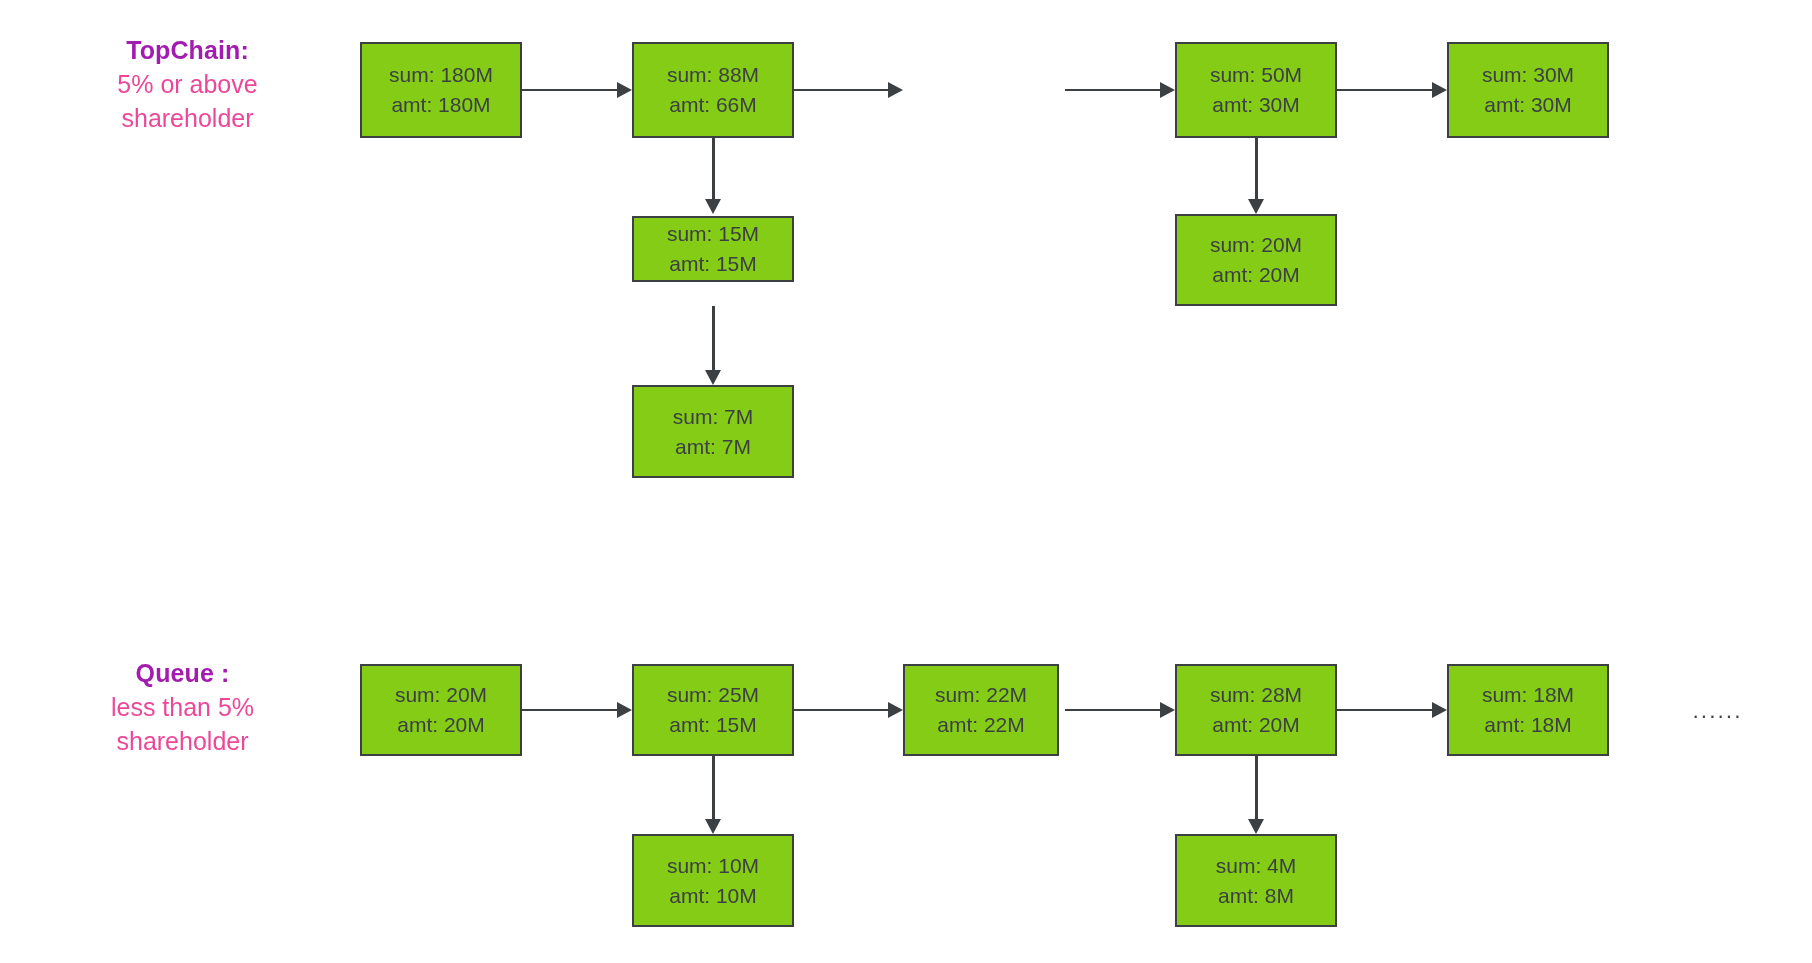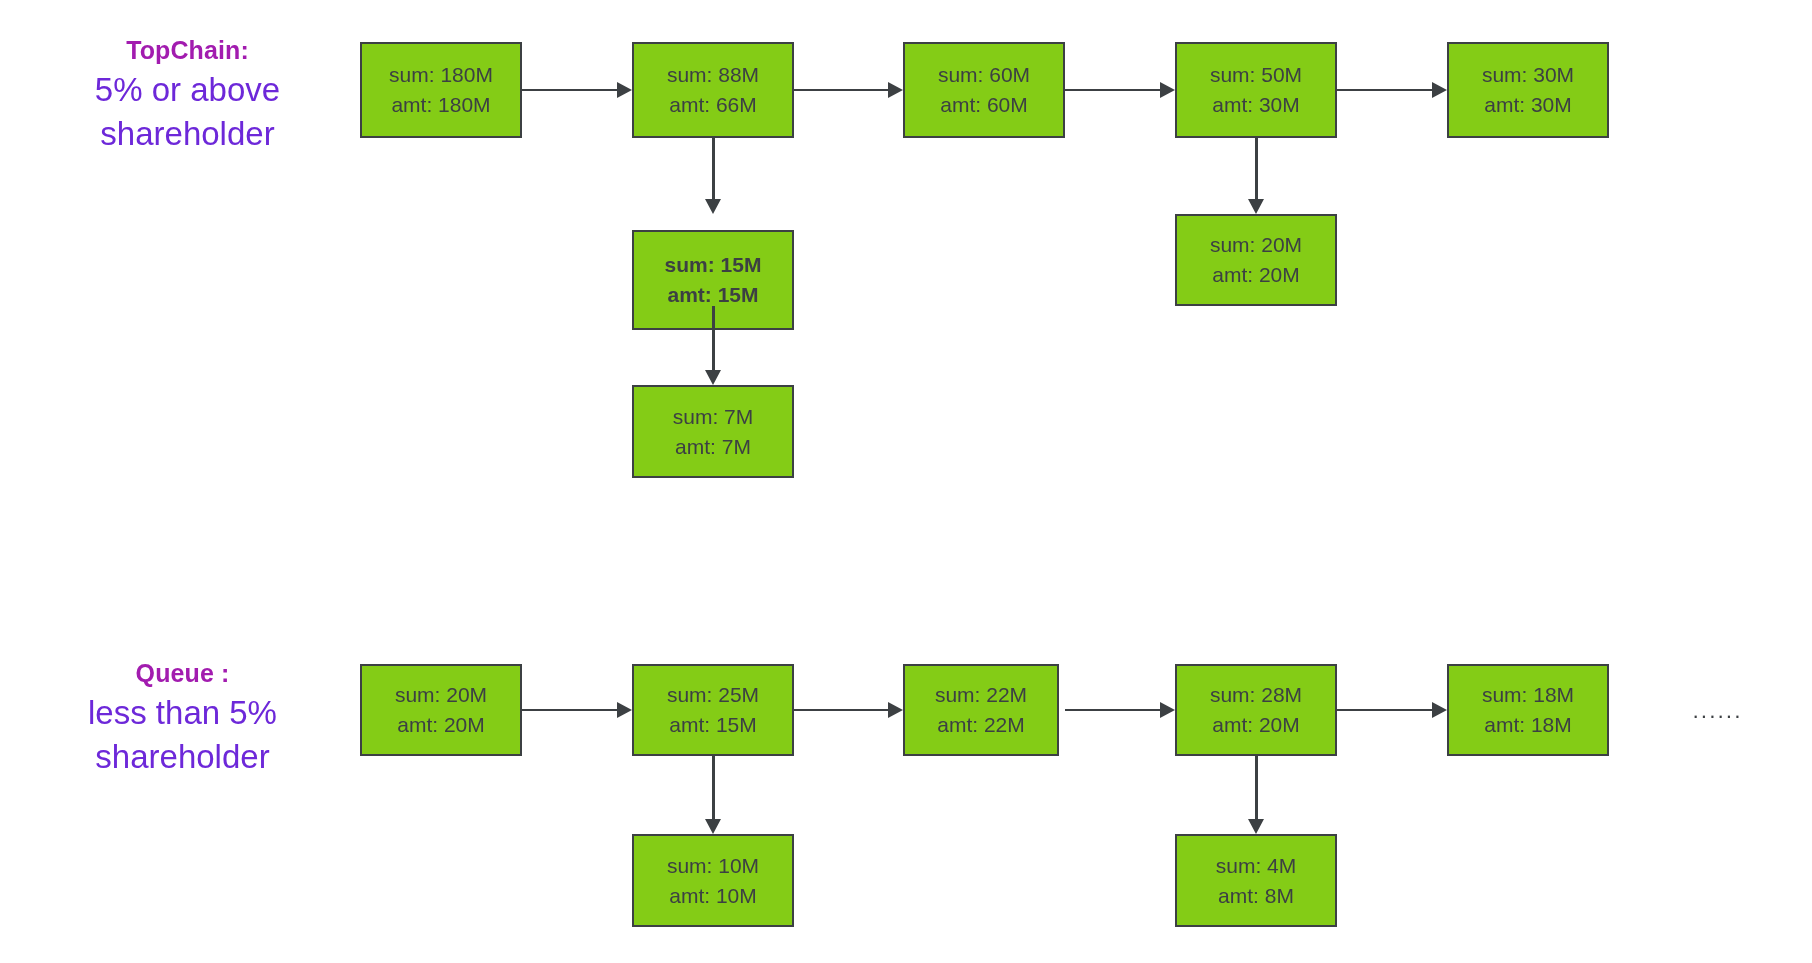--- a/index.html
+++ b/index.html
@@ -31,22 +31,22 @@
   .section-label .label-title {
     display: block;
     font-weight: bold;
     font-size: 25px;
     letter-spacing: 0.1px;
     color: #a21caf;
   }
   .section-label .label-sub {
     display: block;
     font-weight: normal;
-    font-size: 33px;
-    color: #6d28d9;
+    font-size: 25px;
+    color: #ec4899;
   }
 
   
   .node {
     position: absolute;
     box-sizing: border-box;
     border: 2px solid #3c4043;
     background: #84cc16;
     display: flex;
     flex-direction: column;
@@ -113,36 +113,32 @@
   <div class="node" style="left:360px; top:42px; width:162px; height:96px;">
     <span class="line">sum: 180M</span>
     <span class="line">amt: 180M</span>
   </div>
 
   <div class="node" style="left:632px; top:42px; width:162px; height:96px;">
     <span class="line">sum: 88M</span>
     <span class="line">amt: 66M</span>
   </div>
 
-  <div class="node" style="left:903px; top:42px; width:162px; height:96px;">
-    <span class="line">sum: 60M</span>
-    <span class="line">amt: 60M</span>
-  </div>
 
   <div class="node" style="left:1175px; top:42px; width:162px; height:96px;">
     <span class="line">sum: 50M</span>
     <span class="line">amt: 30M</span>
   </div>
 
   <div class="node" style="left:1447px; top:42px; width:162px; height:96px;">
     <span class="line">sum: 30M</span>
     <span class="line">amt: 30M</span>
   </div>
 
-  <div class="node" style="left:632px; top:230px; width:162px; height:100px;font-weight:bold;">
+  <div class="node" style="left:632px; top:216px; width:162px; height:66px;">
     <span class="line">sum: 15M</span>
     <span class="line">amt: 15M</span>
   </div>
 
   <div class="node" style="left:632px; top:385px; width:162px; height:93px;">
     <span class="line">sum: 7M</span>
     <span class="line">amt: 7M</span>
   </div>
 
   <div class="node" style="left:1175px; top:214px; width:162px; height:92px;">

